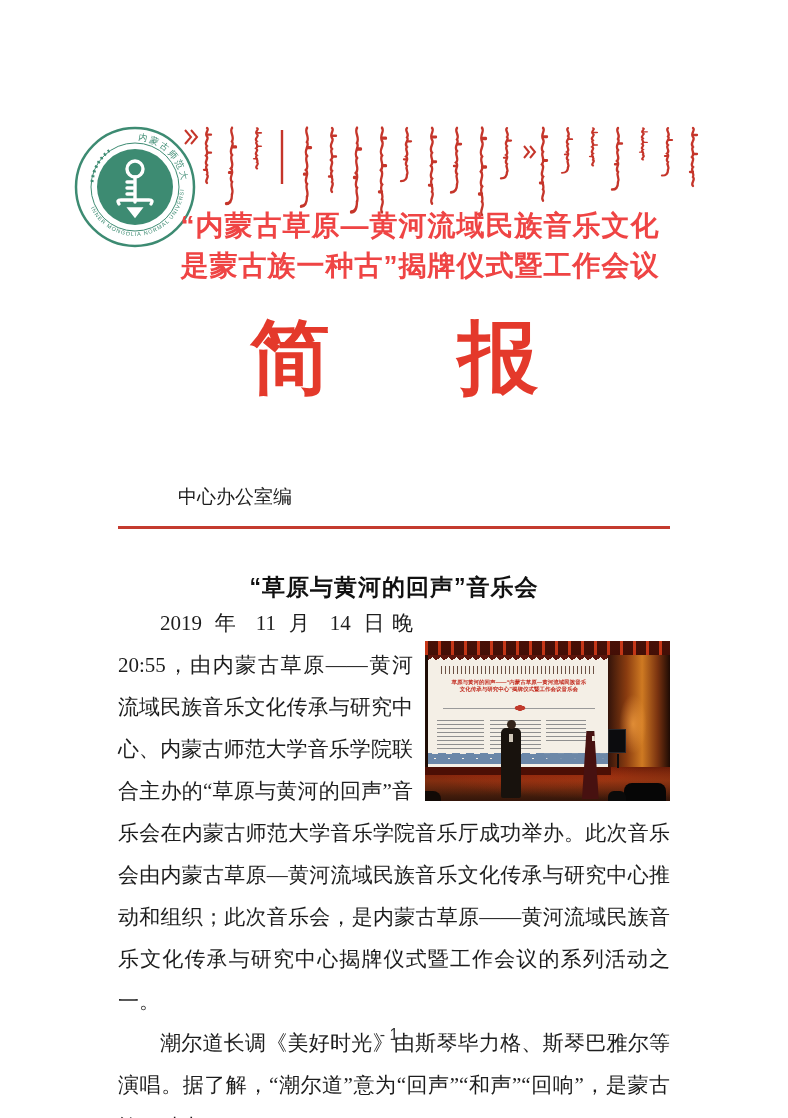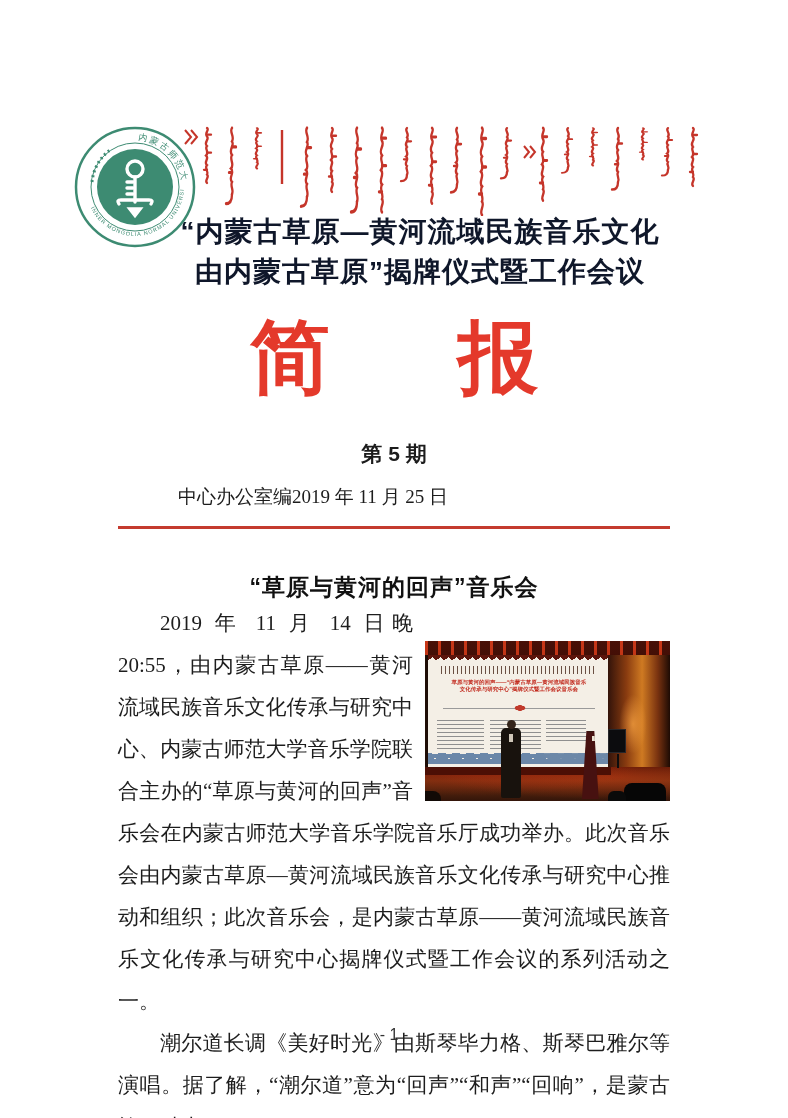--- a/index.html
+++ b/index.html
@@ -6,24 +6,24 @@
   html,body { background:#ffffff; }
   .page {
     position:relative; width:788px; height:1118px; margin:0 auto;
     background:#ffffff; overflow:hidden;
     font-family:"Liberation Serif","DejaVu Serif",serif; color:#1c1c1c;
   }
   
   .logo { position:absolute; left:72px; top:124px; width:126px; height:126px; }
   .mongol-band { position:absolute; left:183px; top:126px; width:534px; height:90px; }
   .main-title {
-    position:absolute; left:158px; top:212px; width:524px;
+    position:absolute; left:158px; top:206px; width:524px;
     font-family:"Liberation Sans","DejaVu Sans",sans-serif;
     font-weight:bold; font-size:28px; line-height:40px; text-align:center;
-    color:#0f172a; letter-spacing:1px;
+    color:#ef4444; letter-spacing:1px;
   }
   .masthead {
     position:absolute; left:118px; top:314px; width:552px;
     display:flex; justify-content:center; gap:128px;
     font-family:"Liberation Sans","DejaVu Sans",sans-serif;
     font-weight:bold; font-size:80px; line-height:88px; color:#e4392b;
   }
   .issue {
     position:absolute; left:118px; top:440px; width:552px; text-align:center;
     font-family:"Liberation Sans","DejaVu Sans",sans-serif;
@@ -224,33 +224,31 @@
     <use href="#mB" transform="translate(381,2) scale(1,0.8)"></use>
     <use href="#mA" transform="translate(406,2) scale(1,0.65)"></use>
     <use href="#mB" transform="translate(431,2) scale(1,1.1)"></use>
     <use href="#mA" transform="translate(456,2) scale(1,0.55)"></use>
     <use href="#mB" transform="translate(481,2) scale(1,0.85)"></use>
     <use href="#mA" transform="translate(506,2) scale(1,1.0)"></use>
   </svg>
 
   <div class="main-title">
     <div>“内蒙古草原—黄河流域民族音乐文化</div>
-    <div>由内蒙古草原”揭牌仪式暨工作会议</div>
+    <div>是蒙古族一种古”揭牌仪式暨工作会议</div>
   </div>
 
   <div class="masthead">
     <span>简</span>
     <span>报</span>
   </div>
 
-  <div class="issue">第 5 期</div>
 
   <div class="pub-row">
     <span>中心办公室编</span>
-    <span>2019 年 11 月 25 日</span>
   </div>
 
   <div class="red-rule"></div>
 
   <div class="article">
     <h2>“草原与黄河的回声”音乐会</h2>
 
     <div class="photo">
       <div class="ph-screen">
         <div class="scr-zigzag"></div>

